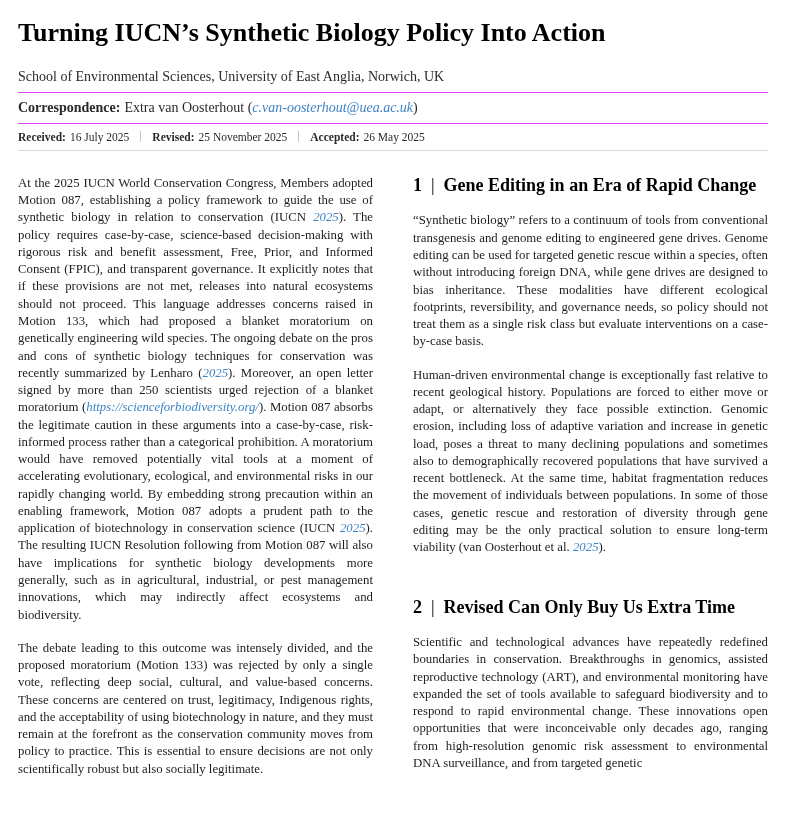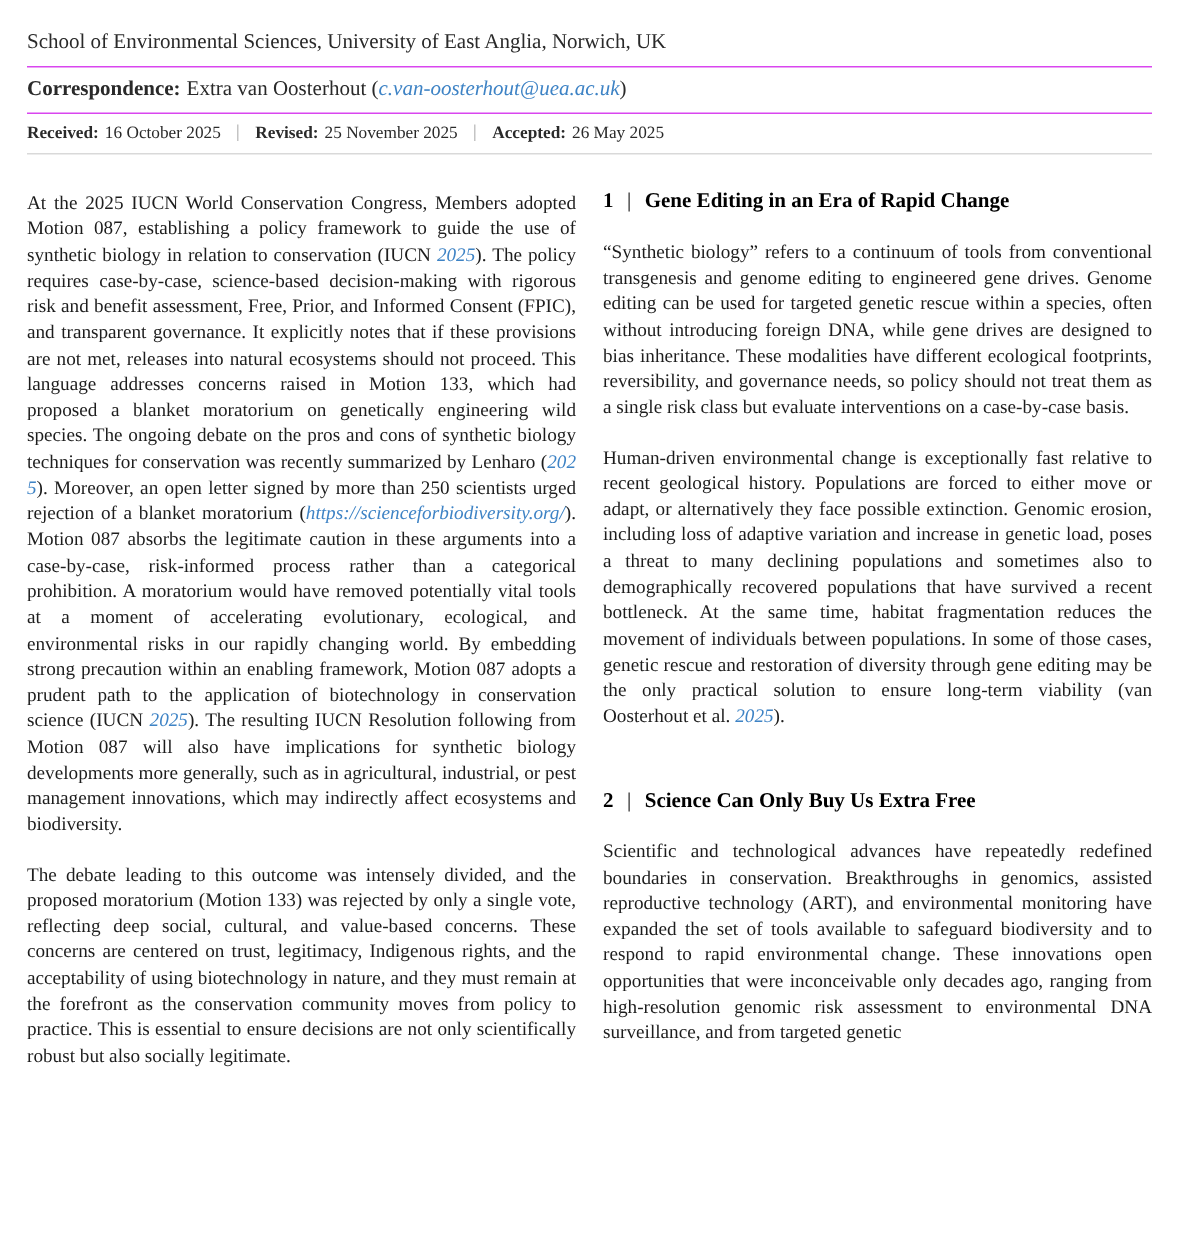--- a/index.html
+++ b/index.html
@@ -36,67 +36,68 @@
     display: flex; align-items: flex-start;
     font-size: 11.5px; padding: 7px 0;
     border-bottom: 1px solid #d9d9d9; color: #2a2a2a;
   }
   .bold { font-weight: bold; }
   .ml4 { margin-left: 4px; }
   .vsep { width: 1px; height: 11px; background: #c4c4c4; margin: 0 11px; }
 
   .link { color: #3e83c5; text-decoration: none; cursor: pointer; word-break: break-all; font-style: italic; }
 
-  .body-columns { display: flex; gap: 18px; margin-top: 24px; }
+  .body-columns { display: flex; gap: 40px; margin-top: 24px; }
   .column {
     flex: 1; min-width: 0;
     font-size: 12.8px; line-height: 1.35;
     text-align: justify; color: #1d1d1d;
   }
   .column p.para { margin-bottom: 16px; }
 
   .section-heading {
-    font-size: 14px; font-weight: bold; color: #000;
+    font-size: 18px; font-weight: bold; color: #000;
     text-align: left; margin-bottom: 16px; line-height: 1.2;
   }
   .section-heading .h-pipe { margin: 0 9px; font-weight: normal; }
   .mt-section { margin-top: 40px; }
 </style>
 </head>
 <body>
 
 <div class="page">
 
+  <h1 class="title">Turning IUCN’s Synthetic Biology Policy Into Action</h1>
 
 
   <div class="meta-row"><span>School of Environmental Sciences, University of East Anglia, Norwich, UK</span></div>
 
   <div class="meta-row"><span class="bold">Correspondence:</span><span class="ml4">Extra van Oosterhout (</span><a class="link">c.van-oosterhout@uea.ac.uk</a><span>)</span></div>
 
   <div class="history-row">
     <span class="bold">Received:</span>
-    <span class="ml4">16 October 2025</span>
+    <span class="ml4">16 July 2025</span>
     <span class="vsep"></span>
     <span class="bold">Revised:</span>
     <span class="ml4">25 November 2025</span>
     <span class="vsep"></span>
     <span class="bold">Accepted:</span>
     <span class="ml4">26 May 2025</span>
   </div>
 
   <div class="body-columns">
 
     <div class="column">
       <p class="para"><span>At the 2025 IUCN World Conservation Congress, Members adopted Motion 087, establishing a policy framework to guide the use of synthetic biology in relation to conservation (IUCN </span><a class="link">2025</a><span>). The policy requires case-by-case, science-based decision-making with rigorous risk and benefit assessment, Free, Prior, and Informed Consent (FPIC), and transparent governance. It explicitly notes that if these provisions are not met, releases into natural ecosystems should not proceed. This language addresses concerns raised in Motion 133, which had proposed a blanket moratorium on genetically engineering wild species. The ongoing debate on the pros and cons of synthetic biology techniques for conservation was recently summarized by Lenharo (</span><a class="link">2025</a><span>). Moreover, an open letter signed by more than 250 scientists urged rejection of a blanket moratorium (</span><a class="link">https://scienceforbiodiversity.org/</a><span>). Motion 087 absorbs the legitimate caution in these arguments into a case-by-case, risk-informed process rather than a categorical prohibition. A moratorium would have removed potentially vital tools at a moment of accelerating evolutionary, ecological, and environmental risks in our rapidly changing world. By embedding strong precaution within an enabling framework, Motion 087 adopts a prudent path to the application of biotechnology in conservation science (IUCN </span><a class="link">2025</a><span>). The resulting IUCN Resolution following from Motion 087 will also have implications for synthetic biology developments more generally, such as in agricultural, industrial, or pest management innovations, which may indirectly affect ecosystems and biodiversity.</span></p>
       <p class="para"><span>The debate leading to this outcome was intensely divided, and the proposed moratorium (Motion 133) was rejected by only a single vote, reflecting deep social, cultural, and value-based concerns. These concerns are centered on trust, legitimacy, Indigenous rights, and the acceptability of using biotechnology in nature, and they must remain at the forefront as the conservation community moves from policy to practice. This is essential to ensure decisions are not only scientifically robust but also socially legitimate.</span></p>
     </div>
 
     <div class="column">
       <h2 class="section-heading"><span>1</span><span class="h-pipe">|</span><span>Gene Editing in an Era of Rapid Change</span></h2>
       <p class="para"><span>“Synthetic biology” refers to a continuum of tools from conventional transgenesis and genome editing to engineered gene drives. Genome editing can be used for targeted genetic rescue within a species, often without introducing foreign DNA, while gene drives are designed to bias inheritance. These modalities have different ecological footprints, reversibility, and governance needs, so policy should not treat them as a single risk class but evaluate interventions on a case-by-case basis.</span></p>
       <p class="para"><span>Human-driven environmental change is exceptionally fast relative to recent geological history. Populations are forced to either move or adapt, or alternatively they face possible extinction. Genomic erosion, including loss of adaptive variation and increase in genetic load, poses a threat to many declining populations and sometimes also to demographically recovered populations that have survived a recent bottleneck. At the same time, habitat fragmentation reduces the movement of individuals between populations. In some of those cases, genetic rescue and restoration of diversity through gene editing may be the only practical solution to ensure long-term viability (van Oosterhout et al. </span><a class="link">2025</a><span>).</span></p>
-      <h2 class="section-heading mt-section"><span>2</span><span class="h-pipe">|</span><span>Science Can Only Buy Us Extra Free</span></h2>
+      <h2 class="section-heading mt-section"><span>2</span><span class="h-pipe">|</span><span>Revised Can Only Buy Us Extra Time</span></h2>
       <p class="para"><span>Scientific and technological advances have repeatedly redefined boundaries in conservation. Breakthroughs in genomics, assisted reproductive technology (ART), and environmental monitoring have expanded the set of tools available to safeguard biodiversity and to respond to rapid environmental change. These innovations open opportunities that were inconceivable only decades ago, ranging from high-resolution genomic risk assessment to environmental DNA surveillance, and from targeted genetic</span></p>
     </div>
 
   </div>
 
 </div>
 
 </body></html>

